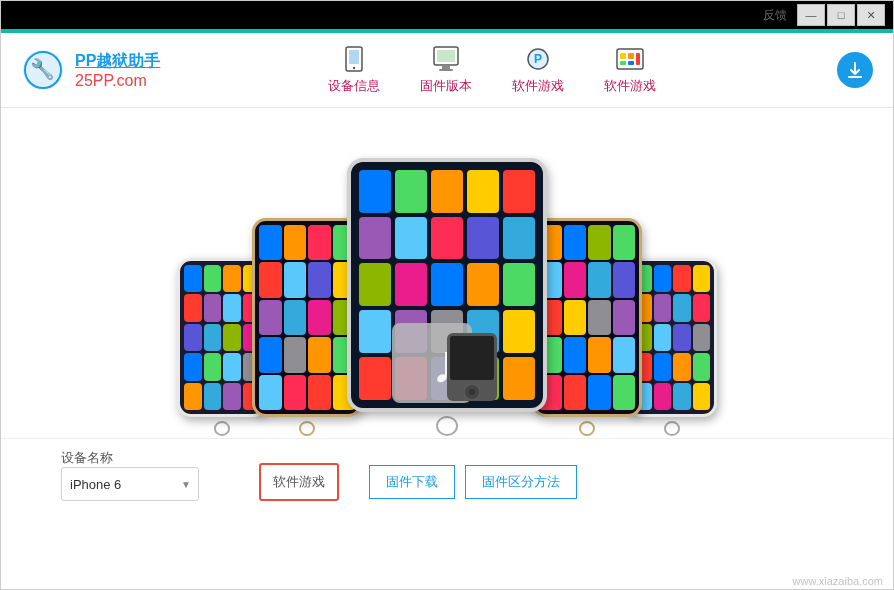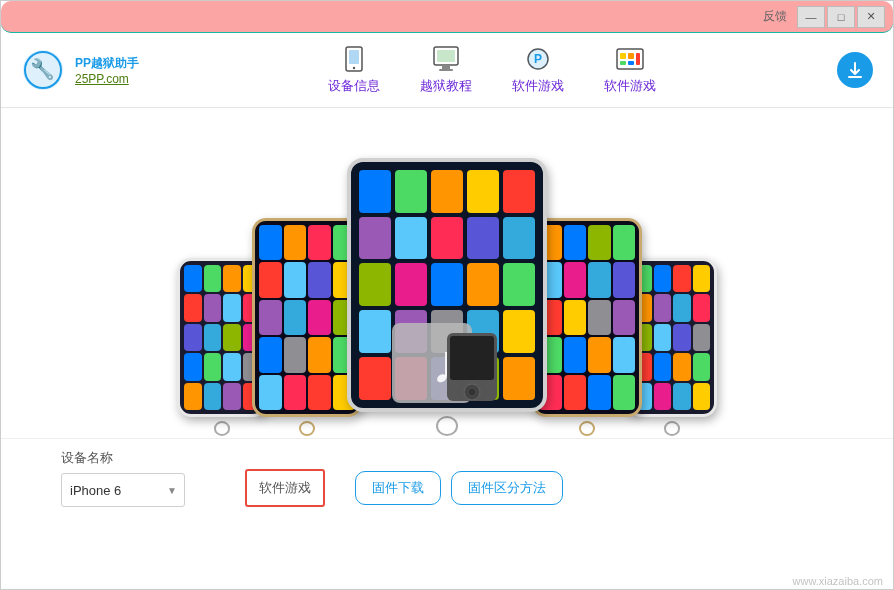--- a/index.html
+++ b/index.html
@@ -18,27 +18,26 @@
       height: 590px;
       background: #fff;
       display: flex;
       flex-direction: column;
       border: 1px solid #ccc;
     }
 
     
     .title-bar {
       height: 32px;
-      background: #fca5a5;
+      background: #000000;
       display: flex;
       align-items: center;
       justify-content: flex-end;
       padding: 0 8px;
-      border-bottom: 1px solid #14b8a6;
-      border-radius: 10px;
+      border-bottom: 4px solid #14b8a6;
     }
     .title-bar-left {
       display: flex;
       align-items: center;
       flex: 1;
     }
     .title-bar-controls {
       display: flex;
       align-items: center;
       gap: 2px;
@@ -78,28 +77,28 @@
     }
     .logo-icon {
       width: 44px;
       height: 44px;
     }
     .logo-text {
       display: flex;
       flex-direction: column;
     }
     .logo-title {
-      font-size: 12px;
+      font-size: 16px;
       font-weight: bold;
       color: #1a9be8;
+      text-decoration: underline;
     }
     .logo-subtitle {
-      font-size: 12px;
-      color: #4d7c0f;
-      text-decoration: underline;
+      font-size: 16px;
+      color: #ef4444;
     }
     .nav-items {
       display: flex;
       align-items: center;
       flex: 1;
       justify-content: center;
       gap: 40px;
     }
     .nav-item {
       display: flex;
@@ -111,21 +110,21 @@
     }
     .nav-icon {
       width: 32px;
       height: 28px;
       display: flex;
       align-items: center;
       justify-content: center;
     }
     .nav-label {
       font-size: 13px;
-      color: #6d28d9;
+      color: #be185d;
     }
 
     .nav-right {
       display: flex;
       align-items: center;
       gap: 20px;
       min-width: 80px;
       justify-content: flex-end;
     }
     .download-btn {
@@ -287,21 +286,20 @@
       border-top: 1px solid #eee;
       padding: 10px 60px 15px;
       display: flex;
       align-items: flex-end;
       gap: 30px;
     }
 
     .form-group {
       display: flex;
       flex-direction: column;
-      gap: 6px;
     }
     .form-label {
       font-size: 13px;
       color: #555;
     }
     .form-select {
       height: 34px;
       border: 1px solid #d0d0d0;
       border-radius: 3px;
       background: #fff;
@@ -343,21 +341,21 @@
       align-items: flex-end;
       padding-bottom: 2px;
     }
     .action-btn {
       height: 34px;
       padding: 0 16px;
       border: 1px solid #1a9be8;
       background: #fff;
       color: #1a9be8;
       font-size: 13px;
-      border-radius: 10px;
+      border-radius: 0;
       cursor: pointer;
       white-space: nowrap;
     }
 
     
     .watermark {
       position: absolute;
       bottom: 2px;
       right: 10px;
       font-size: 11px;
@@ -410,21 +408,21 @@
 
       <div class="nav-item">
         <div class="nav-icon">
           <svg width="30" height="28" viewBox="0 0 30 28">
             <rect x="3" y="2" width="24" height="18" rx="2" fill="none" stroke="#555" stroke-width="1.5"></rect>
             <rect x="6" y="5" width="18" height="12" rx="1" fill="#c8e6c9"></rect>
             <rect x="11" y="20" width="8" height="4" fill="#888"></rect>
             <rect x="8" y="24" width="14" height="2" rx="1" fill="#888"></rect>
           </svg>
         </div>
-        <span class="nav-label">越狱教程</span>
+        <span class="nav-label">固件版本</span>
       </div>
 
       <div class="nav-item">
         <div class="nav-icon">
           <svg width="30" height="28" viewBox="0 0 30 28">
             <circle cx="15" cy="14" r="10" fill="none" stroke="#555" stroke-width="1.5"></circle>
             <circle cx="15" cy="14" r="10" fill="#1a9be8" opacity="0.15"></circle>
             <text x="15" y="18" text-anchor="middle" font-size="12" fill="#1a9be8" font-weight="bold">P</text>
           </svg>
         </div>
@@ -618,21 +616,21 @@
           <circle cx="85" cy="74" r="3" fill="#333"></circle>
         </svg>
       </div>
     </div>
 
     <div class="bottom-form">
 
       <div class="form-group">
         <span class="form-label">设备名称</span>
         <div class="select-wrapper">
-          <select class="form-select" style="width:124px;">
+          <select class="form-select" style="width:138px;">
             <option>iPhone 6</option>
           </select>
         </div>
       </div>
 
       <div class="form-group">
       </div>
 
       <div class="form-group-firmware">
         <span class="form-label">软件游戏</span>

